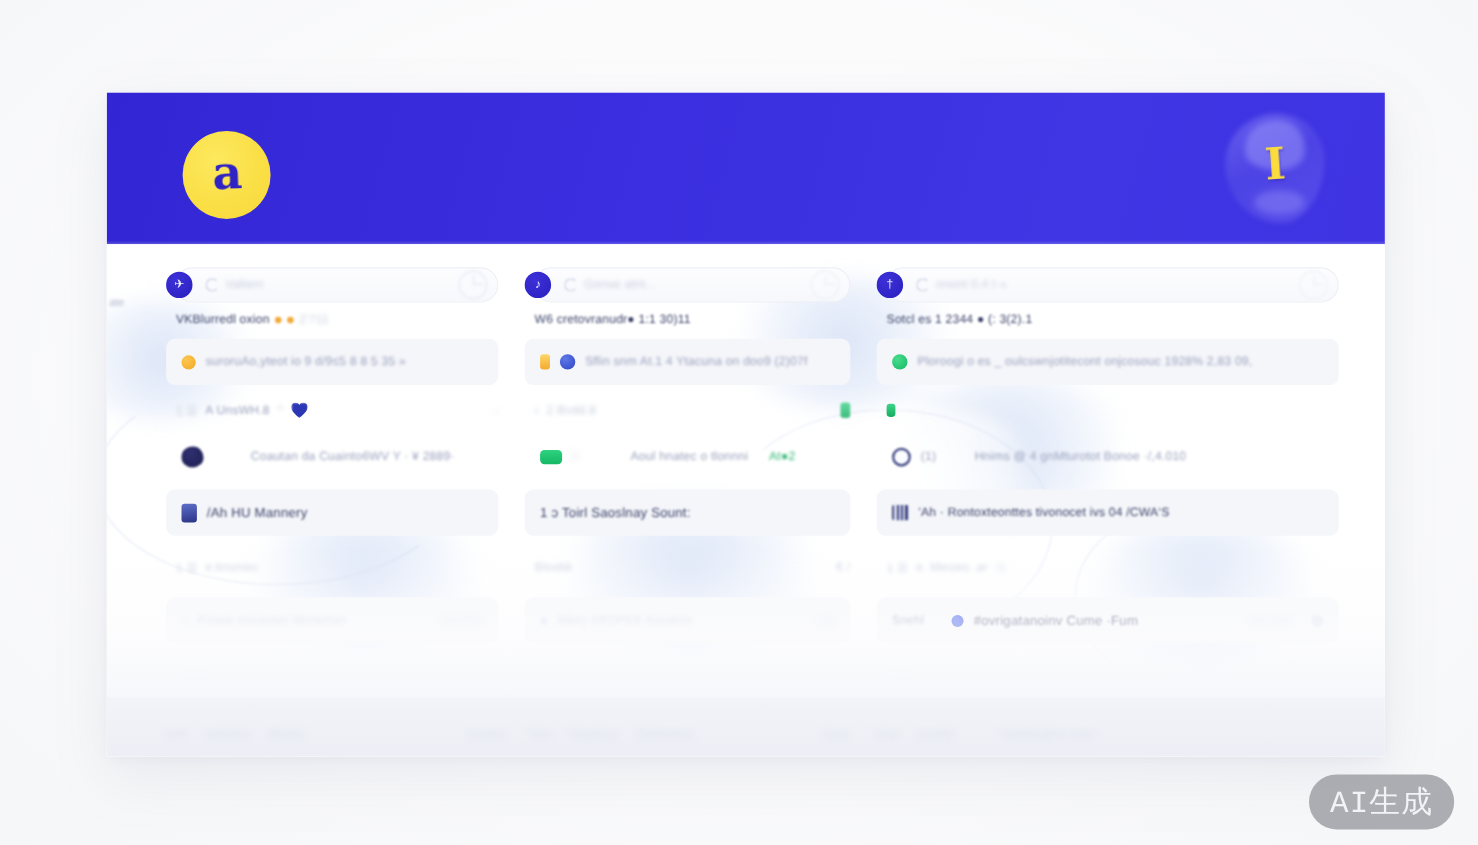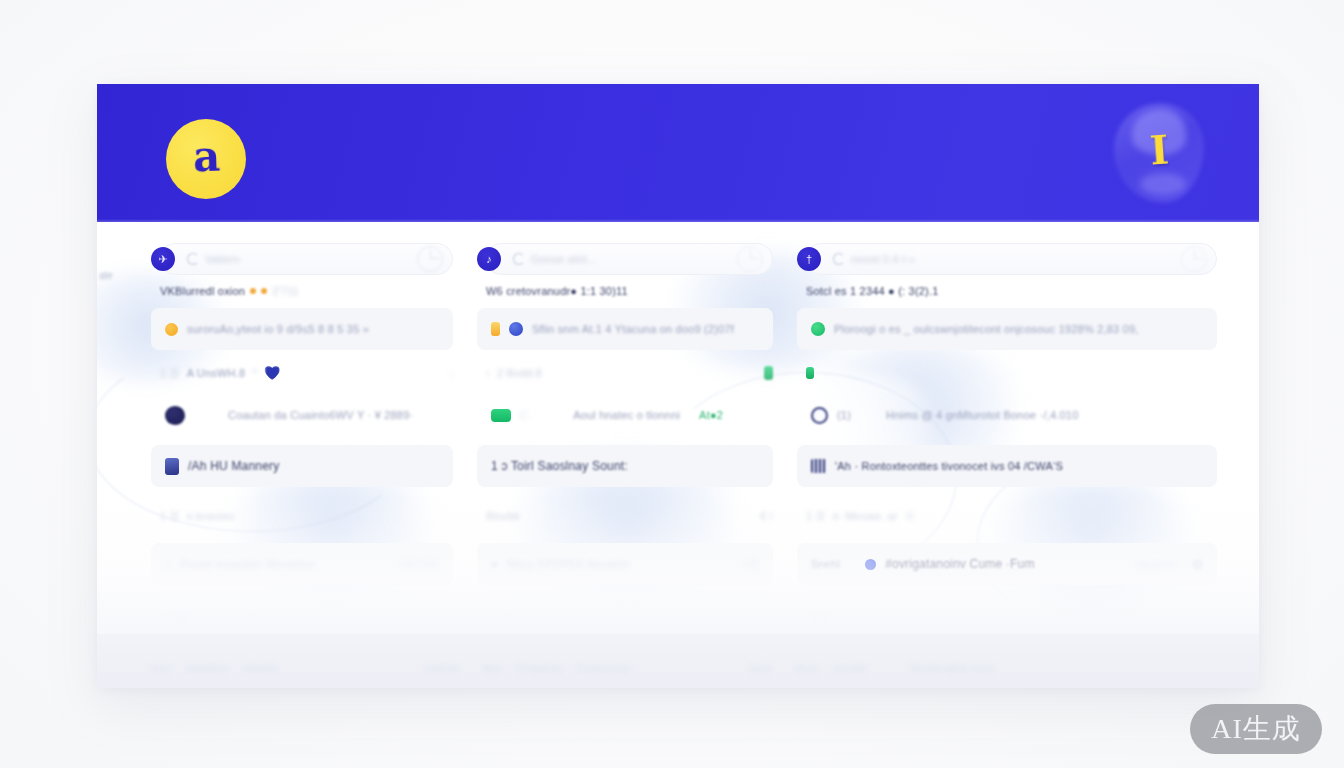--- a/index.html
+++ b/index.html
@@ -361,21 +361,21 @@
     background: rgba(150,152,158,.78);
     display: flex;
     align-items: center;
     justify-content: center;
     z-index: 50;
   }
   #ai-watermark span {
     font-size: 28px;
     color: #f2f3f5;
     letter-spacing: 1px;
-    font-family: Liberation Serif, serif;
+    font-family: Liberation Mono, monospace;
   }
 </style>
 </head>
 <body>
 
 <div id="app-window">
 
   <div id="header-band">
 
     <div id="brand-logo">

